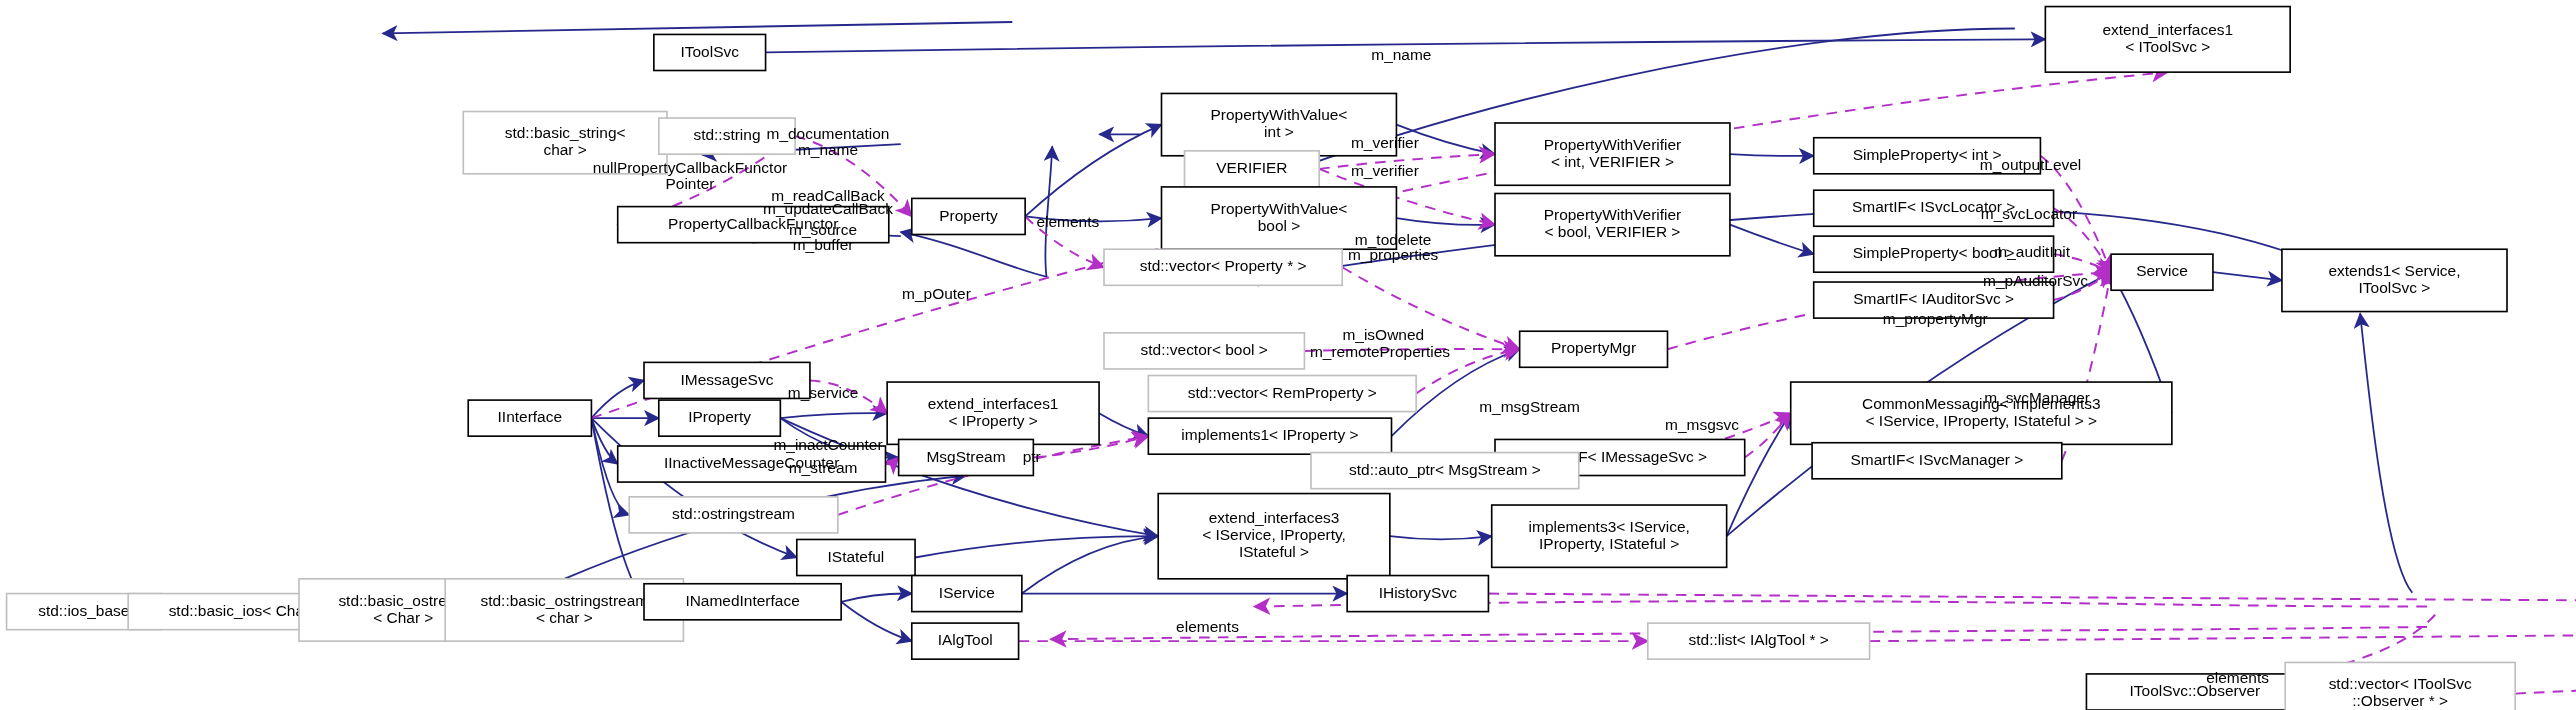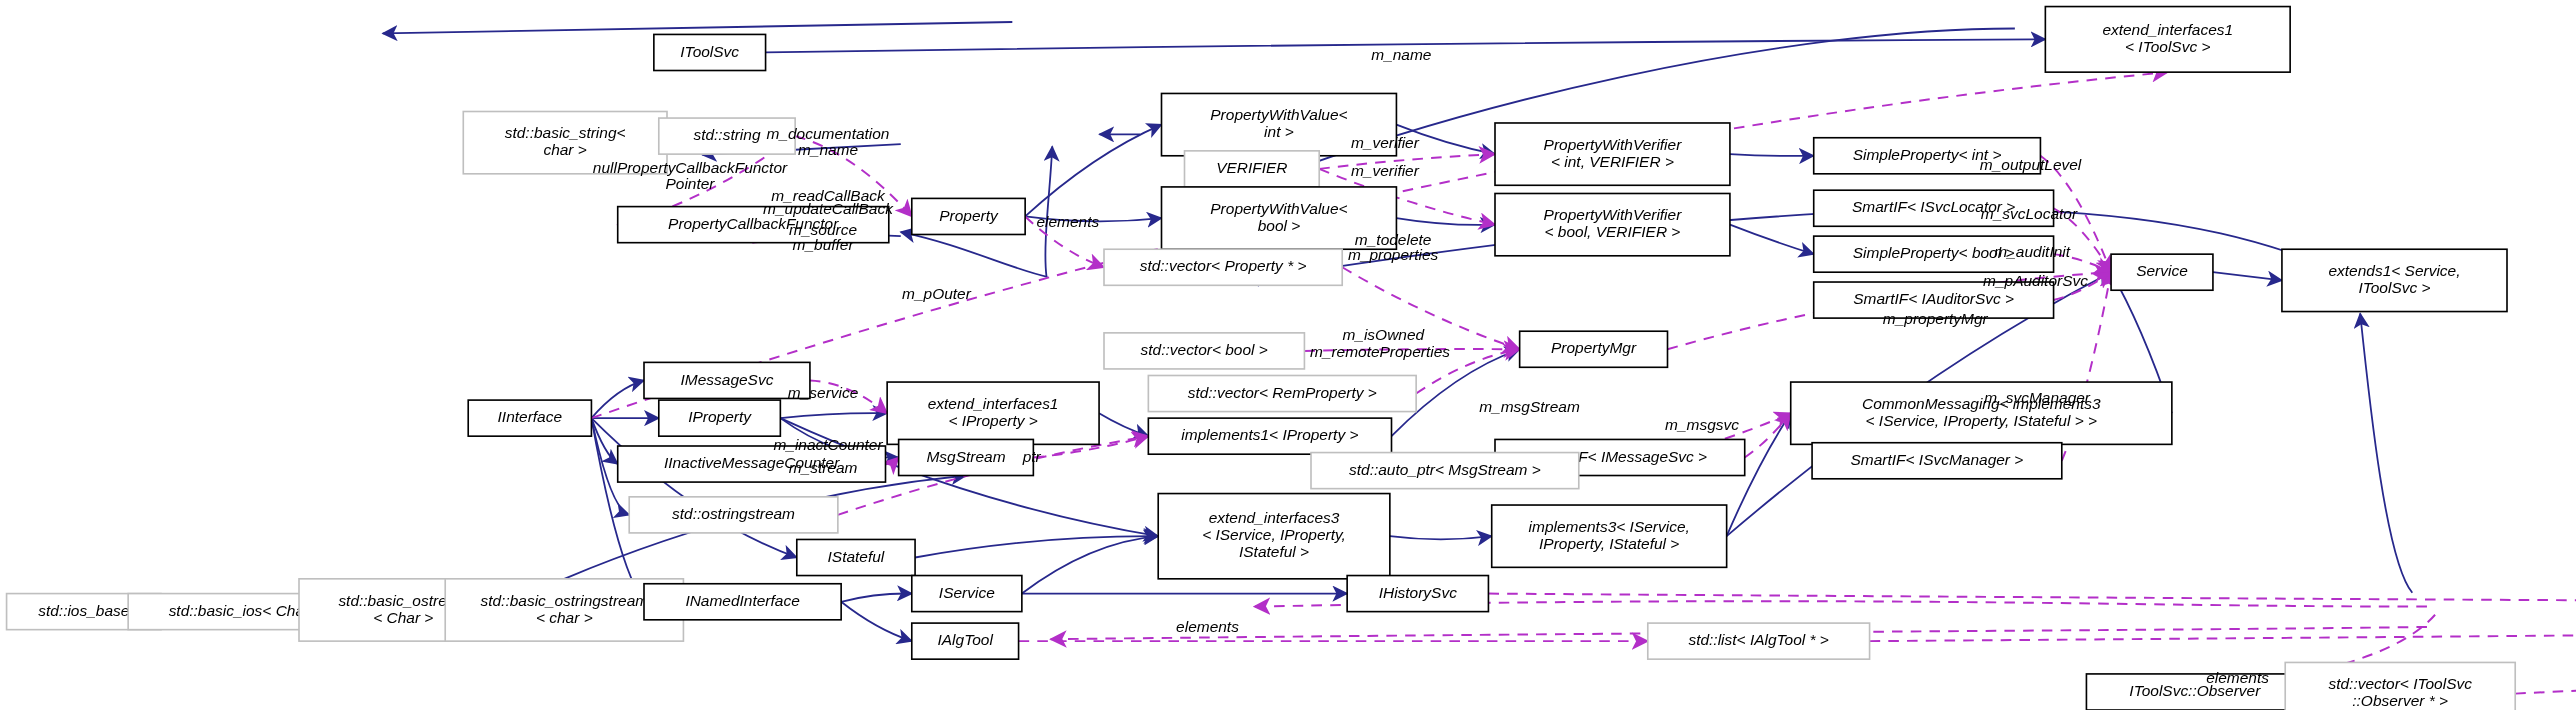--- a/index.html
+++ b/index.html
@@ -1,17 +1,17 @@
 <!DOCTYPE html>
 <html style="font-size:13px"><head>
 <meta charset="utf-8">
 <style>
   html,body{margin:0;padding:0;background:#ffffff;}
   body{font-family:"Liberation Sans", sans-serif;}
-  #diagram-root{position:relative;width:2576px;height:710px;background:#fff;overflow:hidden;font-style:italic;}
+  #diagram-root{position:relative;width:2576px;height:710px;background:#fff;overflow:hidden;}
   svg#graph{position:absolute;left:0;top:0;width:2576px;height:710px;}
   .node-box{fill:#ffffff;stroke:#000000;stroke-width:2;}
   .node-box.light{stroke:#bfbfbf;stroke-width:2;}
   .node-box.highlight{fill:#bfbfbf;stroke:#404040;stroke-width:2;}
   .node-label{font-family:"Liberation Sans", sans-serif;font-size:19px;fill:#000000;text-anchor:middle;dominant-baseline:middle;}
   .edge-label{font-family:"Liberation Sans", sans-serif;font-size:19px;fill:#000000;text-anchor:middle;dominant-baseline:middle;}
   .inherit{fill:none;stroke:#27288c;stroke-width:2.2;}
   .usage{fill:none;stroke:#b32fc8;stroke-width:2.4;stroke-dasharray:13 10;}
 </style>
 </head>

